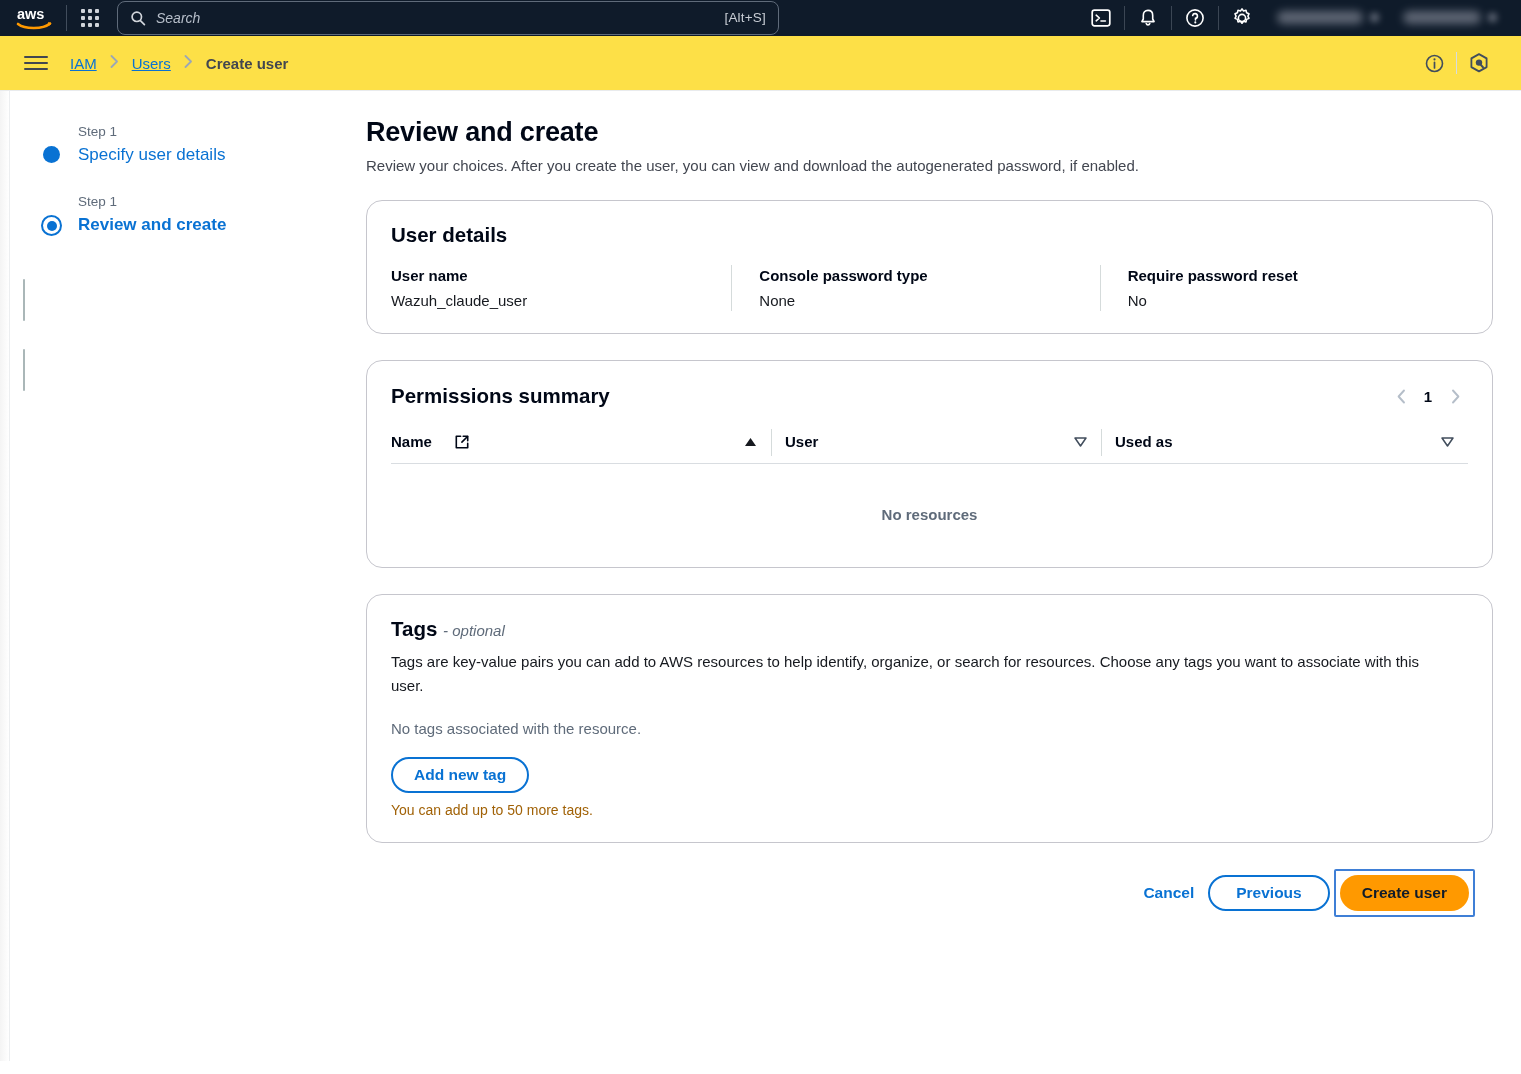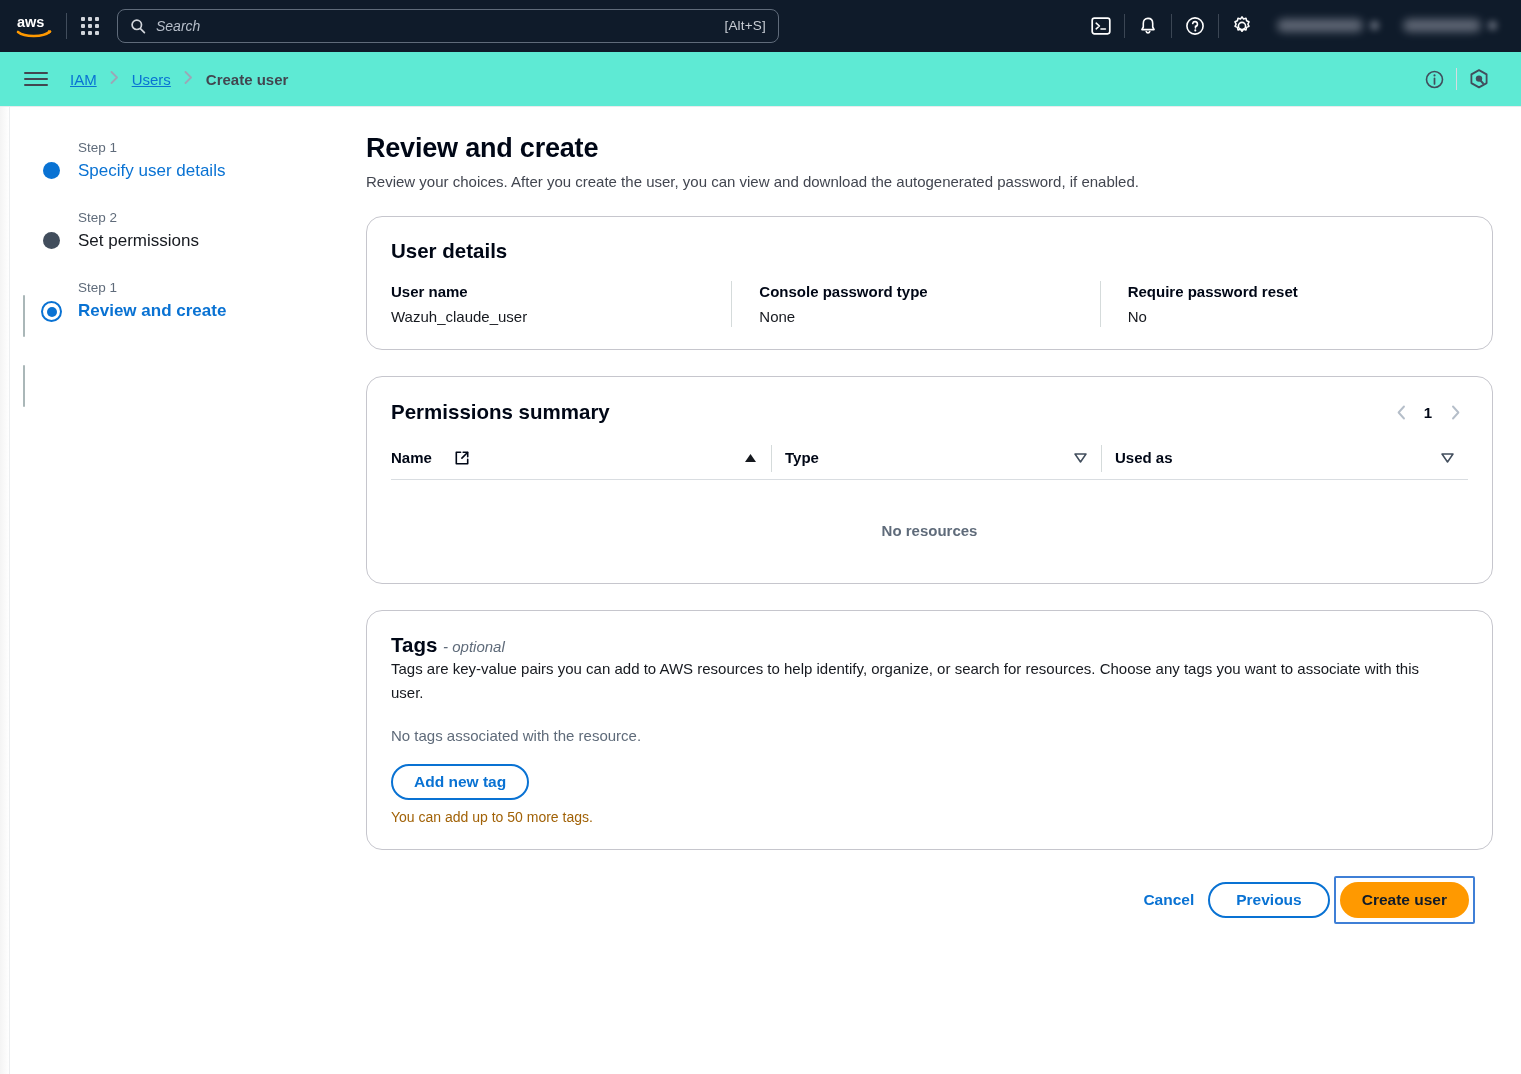--- a/index.html
+++ b/index.html
@@ -6,21 +6,21 @@
   html, body {
     width: 1521px; height: 1074px;
     background: #ffffff;
     font-family: "Liberation Sans", sans-serif;
     -webkit-font-smoothing: antialiased;
   }
   .page { position: relative; width: 1521px; height: 1074px; overflow: hidden; background: #ffffff; }
 
   
   .topnav {
-    height: 52px; background: #0f1b2a; display: flex; align-items: center;
+    height: 36px; background: #0f1b2a; display: flex; align-items: center;
     padding: 0 12px 1px 14px; position: relative;
   }
   .aws-logo { width: 42px; height: 28px; display: flex; align-items: center; justify-content: center; cursor: pointer; }
   .topnav-divider { width: 1px; height: 26px; background: #414d5c; margin: 0 10px; }
   .apps-grid {
     width: 26px; height: 26px; display: grid; grid-template-columns: repeat(3, 4px);
     grid-template-rows: repeat(3, 4px); gap: 3px; align-content: center; justify-content: center;
     cursor: pointer;
   }
   .apps-grid i { display: block; width: 4px; height: 4px; background: #d1d5db; border-radius: 1px; }
@@ -41,21 +41,21 @@
   }
   .tn-sep { width: 1px; height: 24px; background: #3b4654; }
   .blur-chip {
     display: flex; align-items: center; gap: 7px; padding: 0 12px; height: 48px; cursor: pointer;
   }
   .blur-pill { height: 13px; border-radius: 7px; background: #6b7280; filter: blur(4.5px); opacity: .85; }
   .blur-caret { width: 9px; height: 9px; border-radius: 2px; background: #6b7280; filter: blur(3px); opacity: .8; }
 
   
   .crumbbar {
-    height: 55px; background: #5eead4; border-bottom: 1px solid #e9ebed;
+    height: 55px; background: #fde047; border-bottom: 1px solid #e9ebed;
     display: flex; align-items: center; padding: 0 20px 0 24px;
   }
   .hamburger { width: 24px; height: 22px; display: flex; flex-direction: column; justify-content: center; gap: 4px; cursor: pointer; margin-right: 22px; }
   .hamburger i { display: block; height: 2px; background: #424650; border-radius: 1px; }
   .crumbs { display: flex; align-items: center; gap: 2px; font-size: 15px; }
   .crumb-link { color: #0972d3; text-decoration: underline; cursor: pointer; }
   .crumb-cur { color: #424650; font-weight: 700; cursor: default; }
   .crumb-sep { color: #9ba7b6; font-size: 16px; margin: 0 11px; display: inline-block; }
   .crumbbar-right { margin-left: auto; display: flex; align-items: center; gap: 0; }
   .cb-icon { width: 44px; height: 44px; display: flex; align-items: center; justify-content: center; cursor: pointer; }
@@ -124,21 +124,21 @@
   .th .label { display: flex; align-items: center; gap: 23px; cursor: pointer; }
   .th .sorticon { margin-left: auto; padding-right: 14px; display: flex; align-items: center; cursor: pointer; }
   .th + .th { padding-left: 14px; }
   .th + .th::before { content: ""; position: absolute; left: 0; top: -4px; bottom: -6px; width: 1px; background: #d5dbdb; }
   .th.c1 { width: 380px; }
   .th.c2 { width: 330px; }
   .th.c3 { flex: 1; }
   .tbl-empty { text-align: center; font-size: 15px; font-weight: 700; color: #5f6b7a; padding: 42px 0 20px 0; }
 
   
-  .tag-desc { font-size: 15px; color: #16191f; line-height: 24px; max-width: 1040px; }
+  .tag-desc { font-size: 15px; color: #16191f; line-height: 24px; margin-top: 9px; max-width: 1040px; }
   .tag-none { font-size: 15px; color: #5f6b7a; margin-top: 22px; }
   .btn-normal {
     margin-top: 20px; display: inline-flex; align-items: center; justify-content: center;
     height: 36px; padding: 0 21px; border: 2px solid #0972d3; border-radius: 20px;
     background: #fff; color: #0972d3; font-size: 15.5px; font-weight: 700; cursor: pointer;
     font-family: "Liberation Sans", sans-serif;
   }
   .tag-hint { font-size: 14px; color: #a16207; margin-top: 9px; }
 
   
@@ -279,25 +279,20 @@
     <div class="stepper">
       <div class="rail r1"></div>
       <div class="rail r2"></div>
 
       <div class="step">
         <span class="dot filled"></span>
         <div class="step-kicker">Step 1</div>
         <div class="step-title link">Specify user details</div>
       </div>
 
-      <div class="step">
-        <span class="dot dark"></span>
-        <div class="step-kicker">Step 2</div>
-        <div class="step-title done">Set permissions</div>
-      </div>
 
       <div class="step">
         <span class="dot ring">
             <span></span>
           </span>
         <div class="step-kicker">Step 1</div>
         <div class="step-title current">Review and create</div>
       </div>
     </div>
 
@@ -354,21 +349,21 @@
               </span>
               <span class="sorticon">
                 <svg width="13" height="10" viewBox="0 0 13 10" aria-hidden="true">
                   <path d="M6.5 1 L12 9 L1 9 Z" fill="#16191f"></path>
                 </svg>
               </span>
             </div>
 
             <div class="th c2">
               <span class="label">
-                <span>Type</span>
+                <span>User</span>
               </span>
               <span class="sorticon">
                 <svg width="13" height="10" viewBox="0 0 13 10" aria-hidden="true">
                   <path d="M1 1 L12 1 L6.5 9 Z" fill="none" stroke="#414d5c" stroke-width="1.5" stroke-linejoin="round"></path>
                 </svg>
               </span>
             </div>
 
             <div class="th c3">
               <span class="label">

